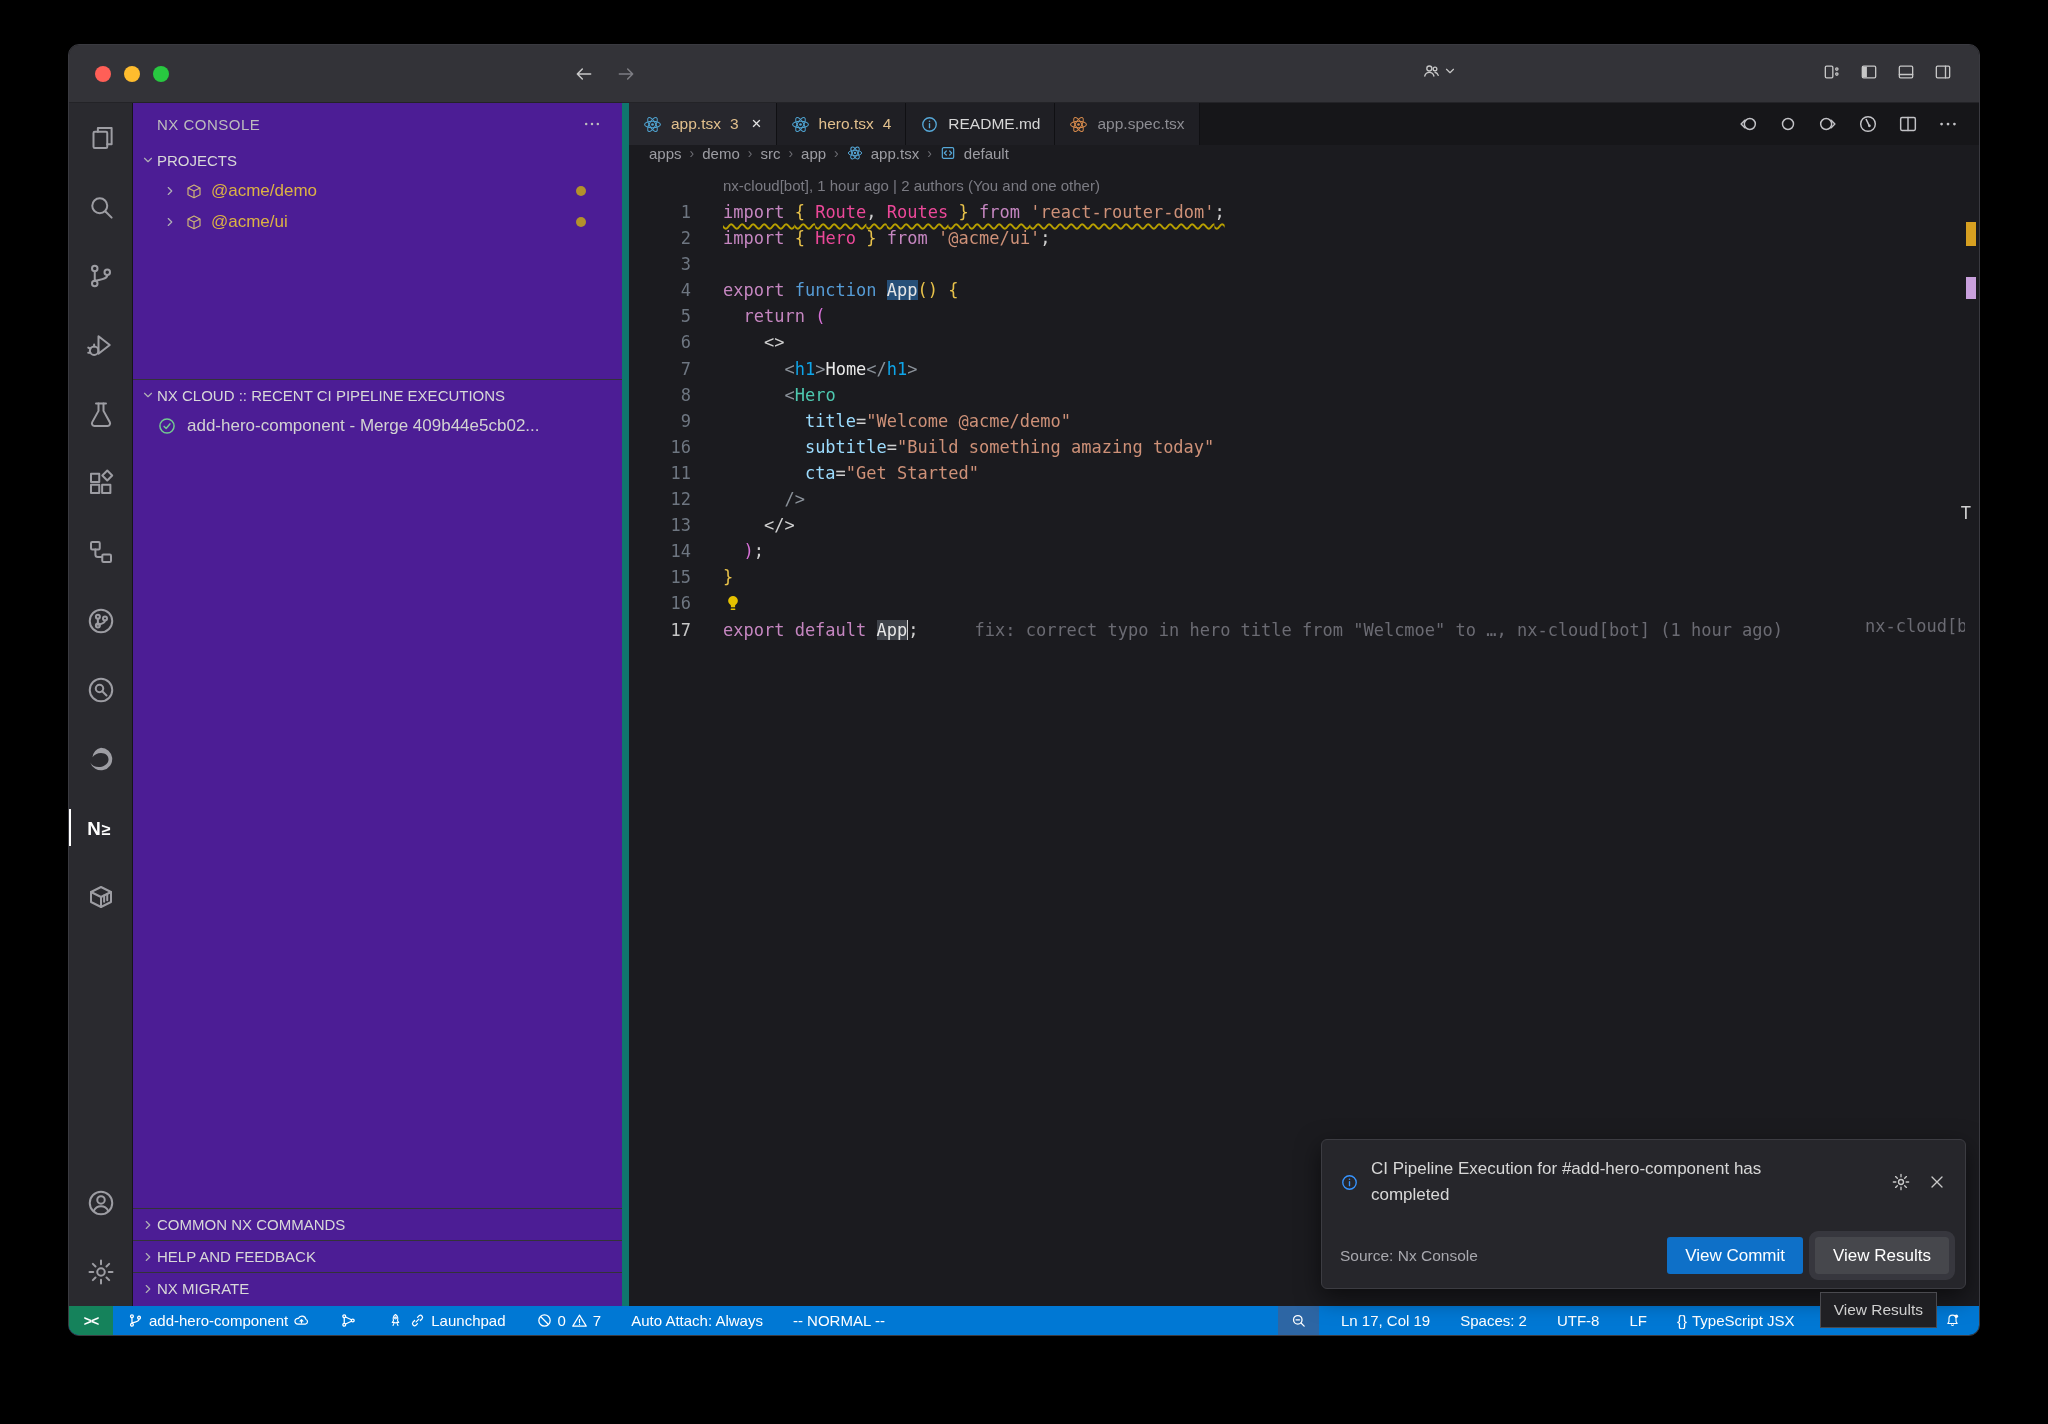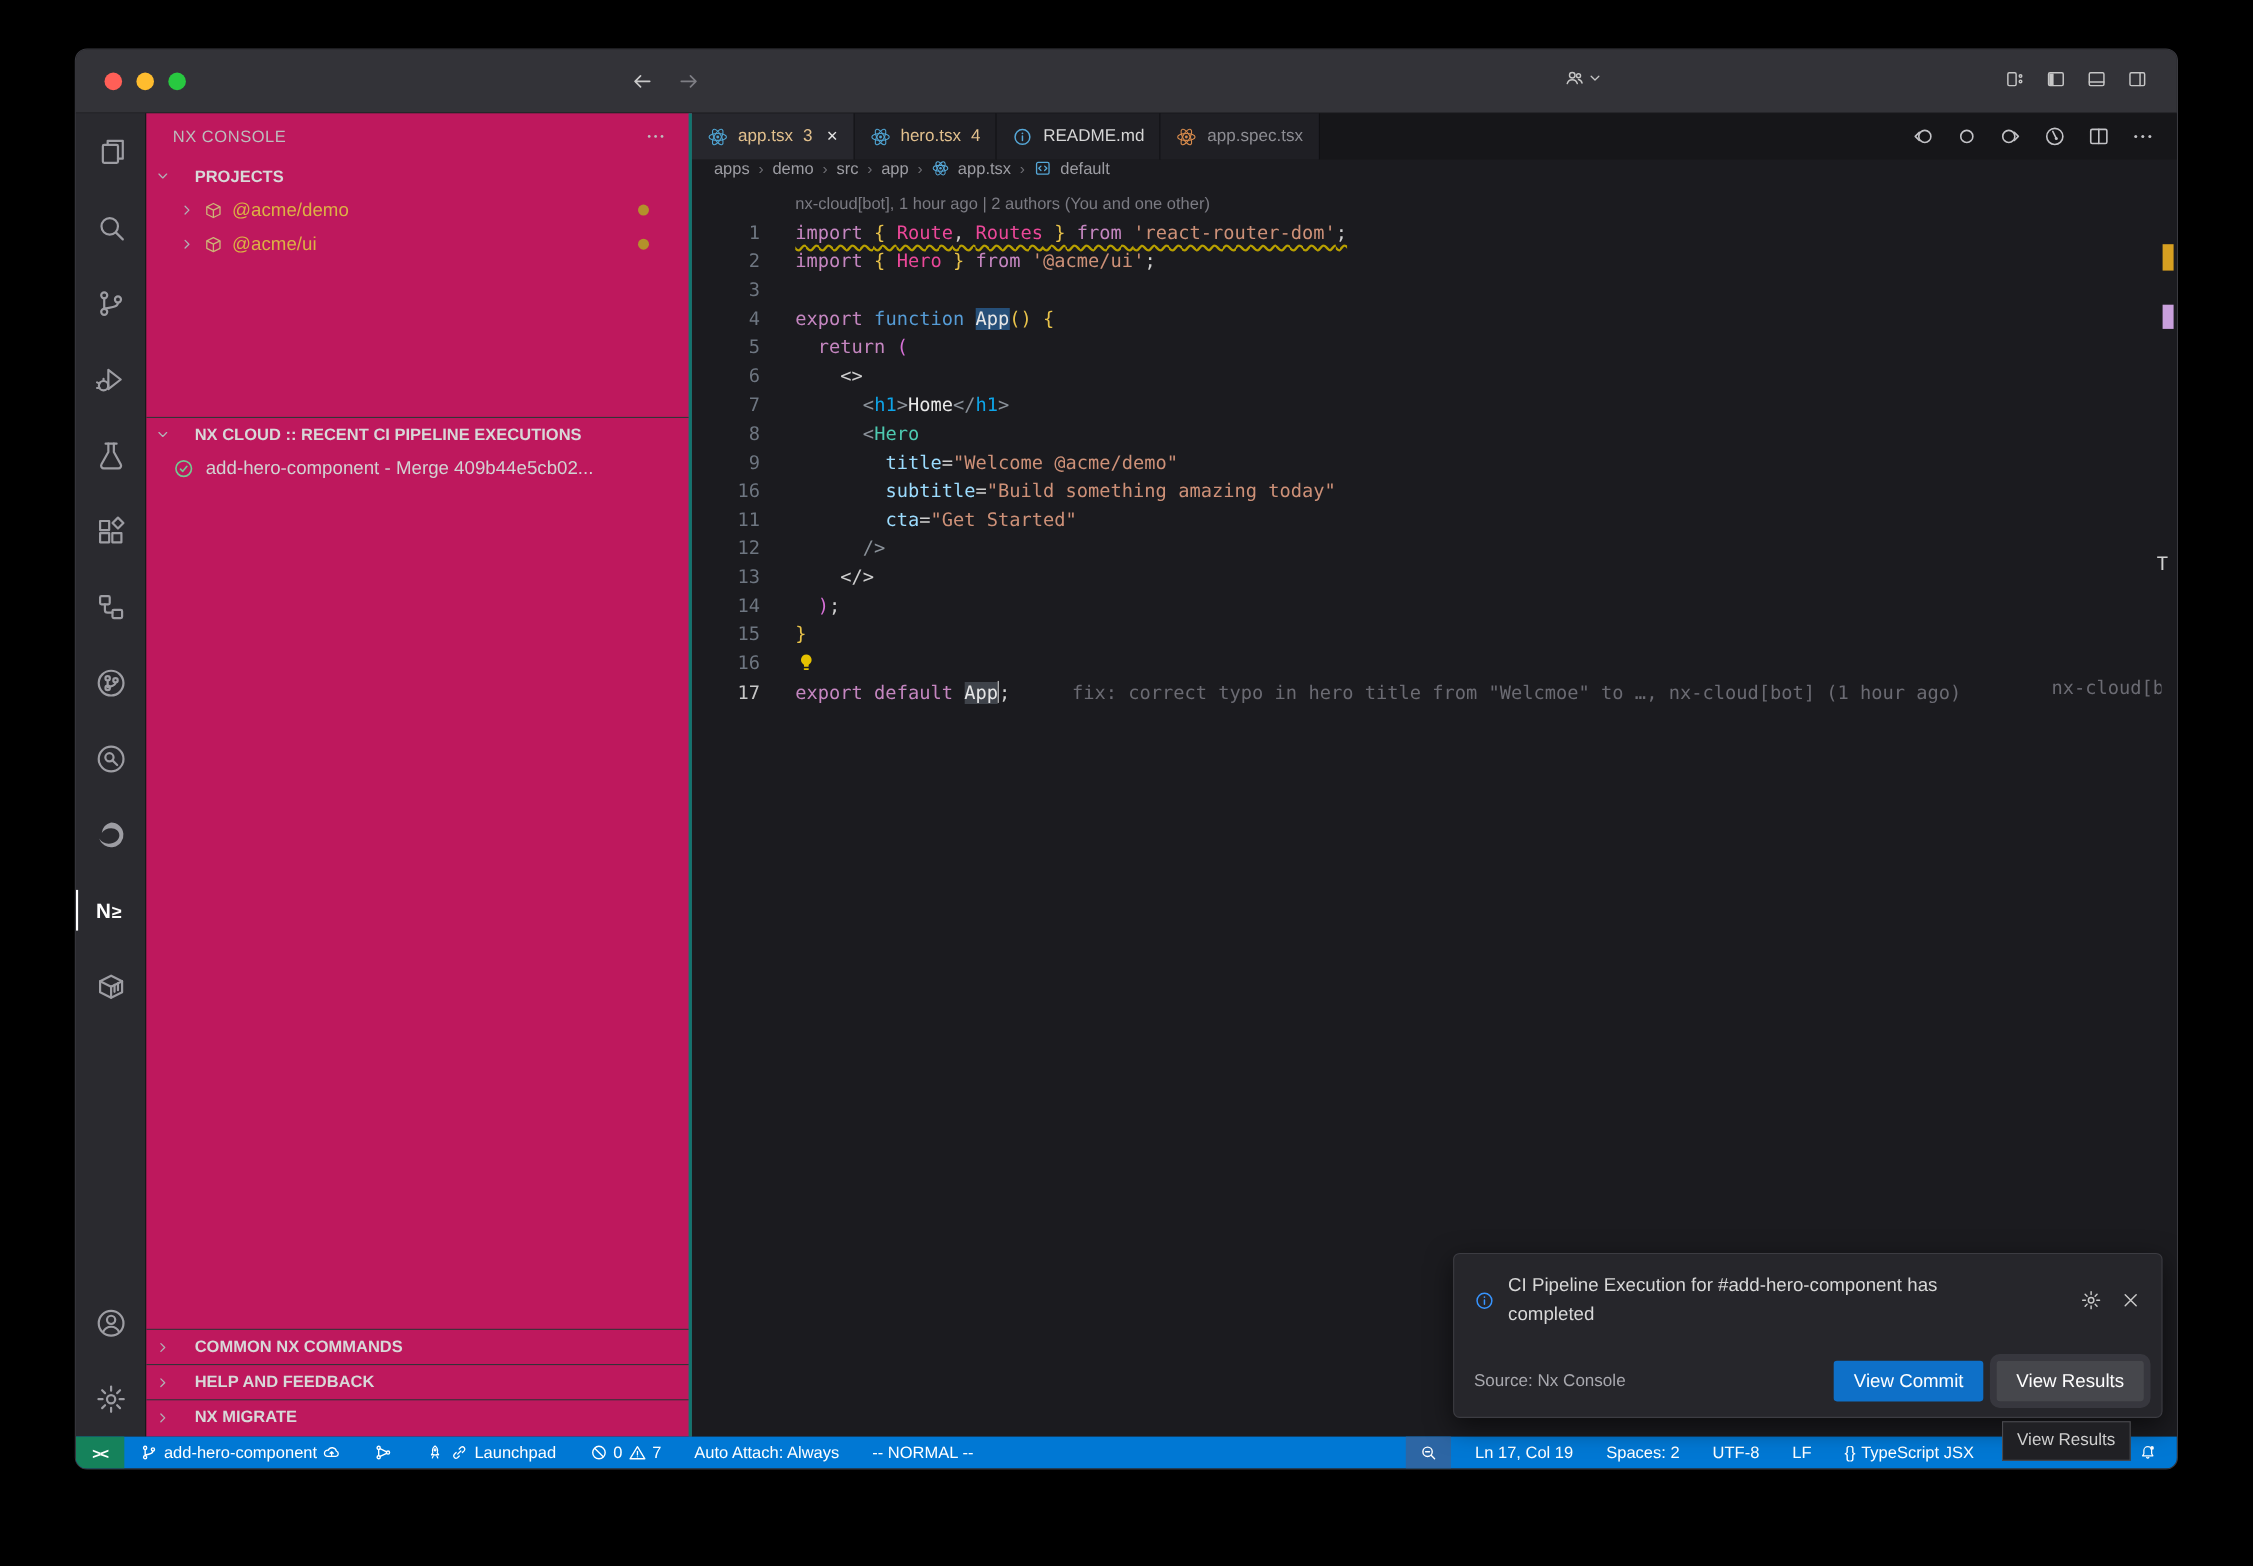--- a/index.html
+++ b/index.html
@@ -23,24 +23,24 @@
   
   .main{flex:1 1 auto;display:flex;min-height:0;position:relative;}
   .activitybar{width:64px;background:#2a2a2f;border-right:1px solid #151518;display:flex;flex-direction:column;align-items:stretch;}
   .act-item{height:69px;display:flex;align-items:center;justify-content:center;color:#9d9da3;position:relative;}
   .act-item.active{color:#ffffff;}
   .act-item.active::before{content:"";position:absolute;left:0;top:16px;bottom:16px;width:2px;background:#ffffff;}
   .act-spacer{flex:1;}
   .act-item svg{width:30px;height:30px;}
 
   
-  .sidebar{width:496px;background:#be185d;border-right:3px solid #0f766e;position:relative;color:#cccccc;}
+  .sidebar{width:496px;background:#4c1d95;border-right:7px solid #0f766e;position:relative;color:#cccccc;}
   .side-header{height:42px;display:flex;align-items:center;padding:0 20px 0 24px;font-size:15px;letter-spacing:.5px;color:#bdbdbd;}
   .side-header .sp{flex:1;}
-  .sec-row{height:30px;display:flex;align-items:center;gap:22px;padding-left:8px;font-size:15px;font-weight:bold;color:#d8d8d8;}
+  .sec-row{height:30px;display:flex;align-items:center;gap:2px;padding-left:8px;font-size:15px;font-weight:normal;color:#d8d8d8;}
   .tree-item{height:31px;display:flex;align-items:center;gap:8px;padding-left:30px;font-size:17px;}
   .tree-item .lbl{color:#dcb244;}
   .tree-item .dot{margin-left:auto;margin-right:36px;width:10px;height:10px;border-radius:50%;background:#b3912b;}
   .chev{color:#b0b0b5;}
   .pkg{color:#cdb377;}
   .cloud-sec{position:absolute;left:0;right:0;top:276px;border-top:1px solid #333338;}
   .cloud-item{height:32px;display:flex;align-items:center;gap:10px;padding-left:24px;font-size:17px;color:#d2d2d2;}
   .ok-ic{color:#73c991;}
   .bottom-secs{position:absolute;left:0;right:0;bottom:2px;}
   .bottom-secs .sec-row{height:32px;border-top:1px solid #333338;}

